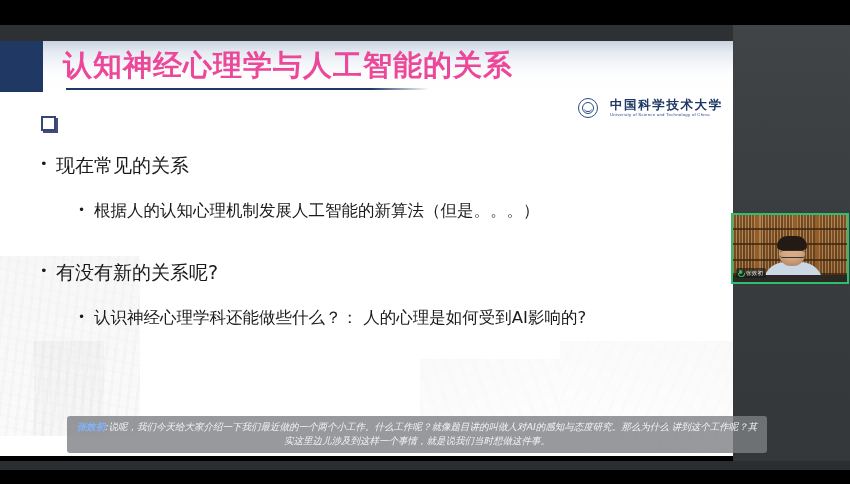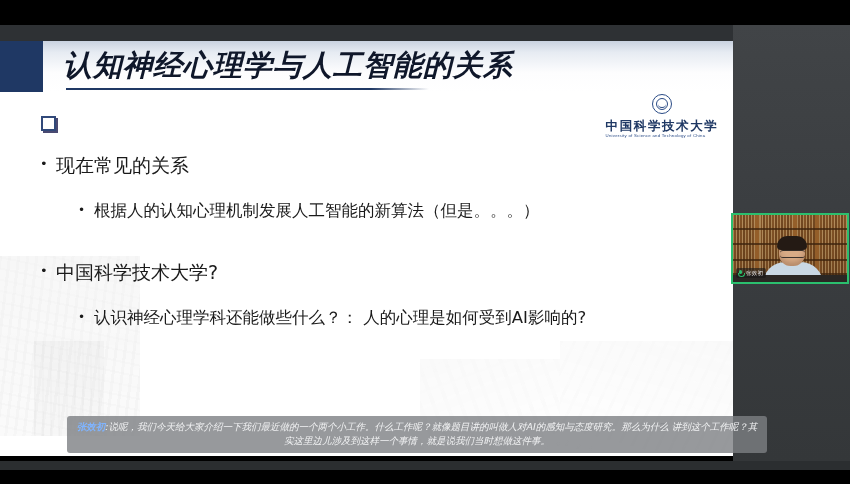--- a/index.html
+++ b/index.html
@@ -97,42 +97,41 @@
   }
   .title-band {
     position: absolute; left: 43px; top: 0;
     width: 690px; height: 51px;
     background: linear-gradient(180deg,#c9d2e0 0%, #e6ebf2 22%, #fdfdfe 62%, #ffffff 100%);
   }
   .slide-title {
     position: absolute; left: 63px; top: 5px;
     font-size: 29px;
     font-weight: bold;
-    color: #0f172a;
+    color: #ec4899;
     letter-spacing: 1px;
     white-space: nowrap;
     font-family: "DejaVu Sans", "Liberation Sans", sans-serif;
-    font-style: italic;
   }
   .title-rule {
     position: absolute; left: 66px; top: 47px;
     width: 305px; height: 2px;
     background: #1f3864;
   }
   .title-rule-fade {
     position: absolute; left: 371px; top: 47px;
     width: 58px; height: 2px;
     background: linear-gradient(90deg,#1f3864, rgba(31,56,100,0));
   }
 
   
   .logo {
-    position: absolute; left: 596px; top: 53px;
+    position: absolute; left: 578px; top: 53px;
     width: 132px; height: 28px;
-    display: flex; align-items: center; gap: 5px; flex-direction: column;
+    display: flex; align-items: center; gap: 12px;
   }
   .logo-seal {
     width: 18px; height: 18px; flex: 0 0 18px;
     border-radius: 50%;
     border: 1.4px solid #2a4b86;
     position: relative;
     background: #fff;
   }
   .logo-seal::before {
     content: ""; position: absolute;
@@ -359,21 +358,21 @@
 
     <div class="body-area">
       <div class="sq-bullet"></div>
 
       <div class="bullets">
         <div class="b1">现在常见的关系</div>
         <div class="b2">根据人的认知心理机制发展人工智能的新算法（但是。。。）</div>
 
         <div class="group-gap"></div>
 
-        <div class="b1">中国科学技术大学?</div>
+        <div class="b1">有没有新的关系呢?</div>
         <div class="b2">认识神经心理学科还能做些什么？： 人的心理是如何受到AI影响的?</div>
       </div>
     </div>
 
     <div class="page-num">2</div>
   </div>
 
   <div class="caption">
     <span class="caption-speaker">张效初</span><span>:</span><span>说呢，我们今天给大家介绍一下我们最近做的一个两个小工作。什么工作呢？就像题目讲的叫做人对AI的感知与态度研究。那么为什么</span>
     <span>讲到这个工作呢？其实这里边儿涉及到这样一个事情，就是说我们当时想做这件事。</span>

